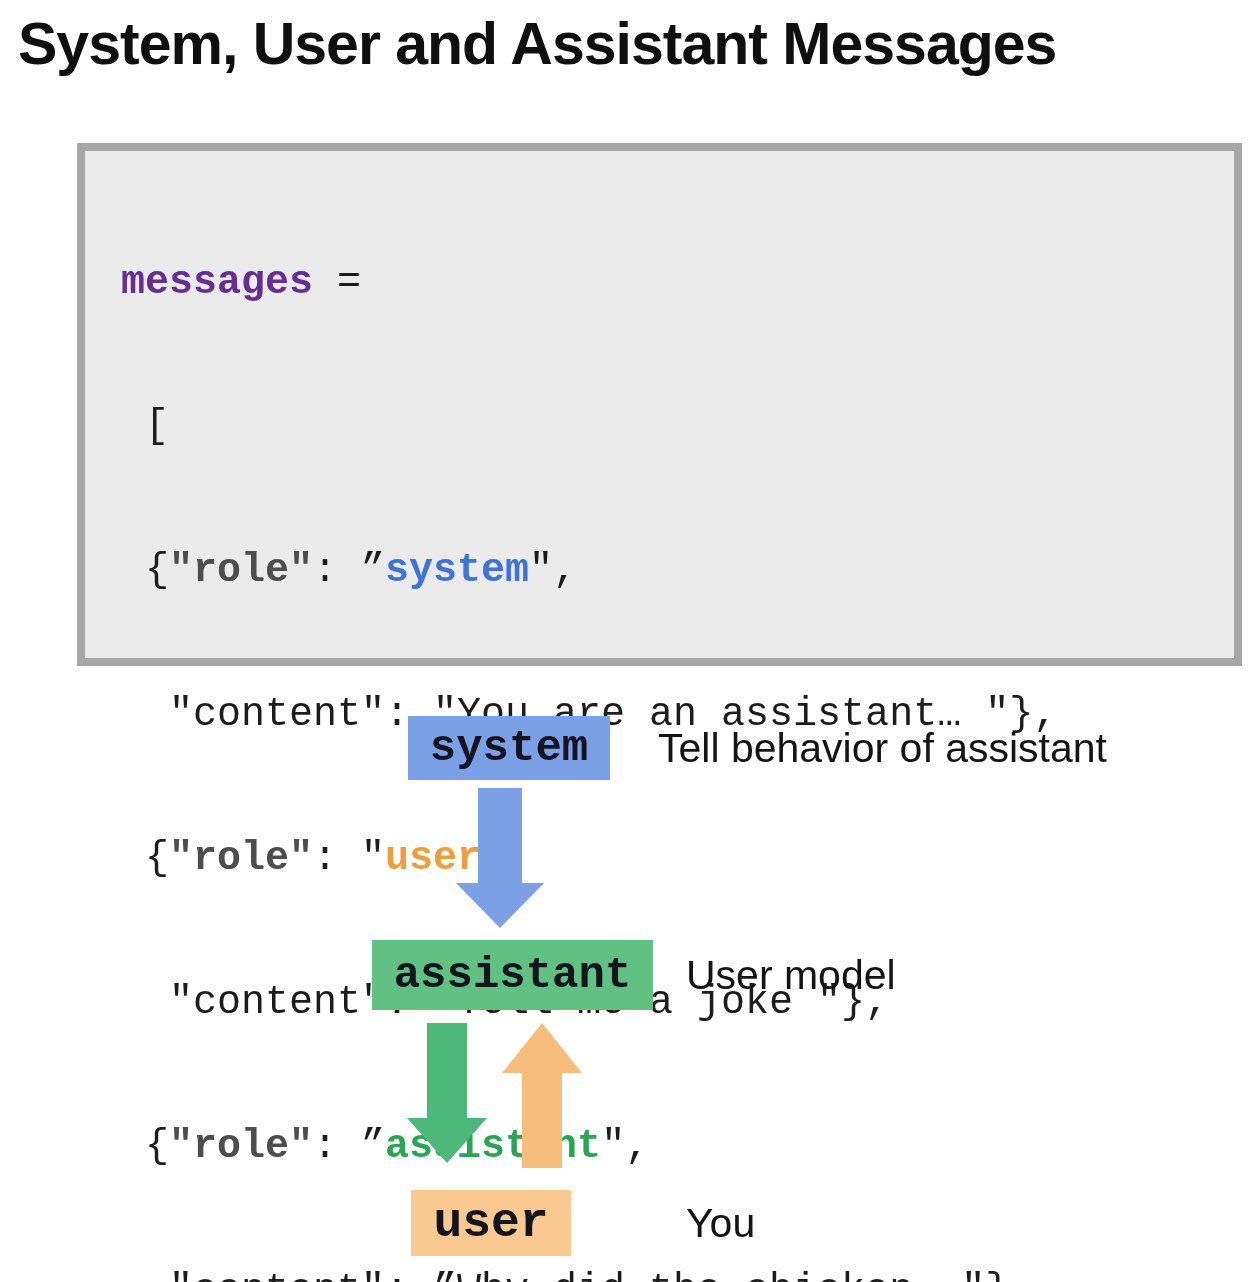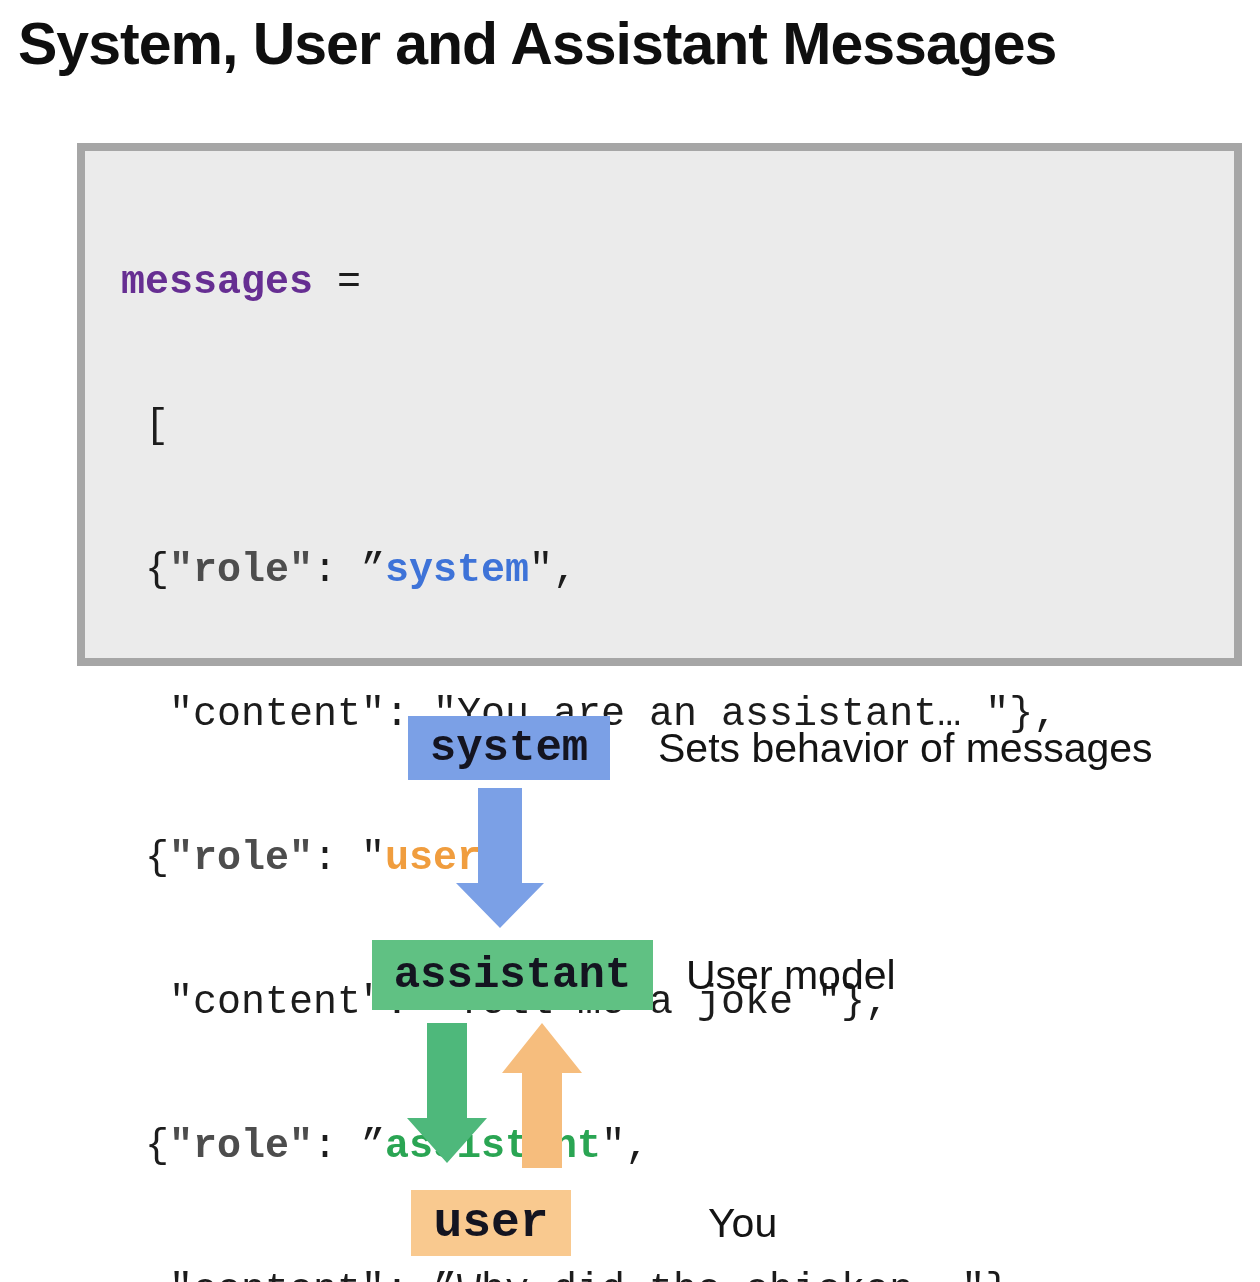--- a/index.html
+++ b/index.html
@@ -56,21 +56,21 @@
   .desc{
     position:absolute;
     display:flex;
     align-items:center;
     font-size:41px;
     color:#141414;
     white-space:nowrap;
   }
   .desc-system{left:658px; top:716px; height:64px;}
   .desc-assistant{left:686px; top:940px; height:70px;}
-  .desc-user{left:708px; top:1190px; height:66px;}
+  .desc-user{left:686px; top:1190px; height:66px;}
   .arrow{position:absolute;}
   .arrow-blue{left:455px; top:788px;}
   .arrow-green{left:407px; top:1023px;}
   .arrow-orange{left:502px; top:1023px;}
 </style>
 </head>
 <body>
 
 <div class="canvas">
 
@@ -87,21 +87,21 @@
       <div class="code-line"><span> {</span><span class="b" style="color: rgb(77, 77, 77);">"role"</span><span>: </span><span>”</span><span class="b" style="color: rgb(42, 165, 83);">assistant</span><span>",</span></div>
       <div class="code-line"><span>  "content": ”Why did the chicken… "},</span></div>
       
       
     </div>
   </div>
 
   <div class="node node-system" style="background: rgb(123, 160, 230);">
     <span>system</span>
   </div>
-  <div class="desc desc-system">Sets behavior of messages</div>
+  <div class="desc desc-system">Tell behavior of assistant</div>
 
   <svg class="arrow arrow-blue" width="90" height="140" viewBox="0 0 90 140">
     <polygon points="23,0 67,0 67,95 89,95 45,140 1,95 23,95" style="fill: rgb(123, 160, 230);"></polygon>
   </svg>
 
   <div class="node node-assistant" style="background: rgb(96, 193, 131);">
     <span>assistant</span>
   </div>
   <div class="desc desc-assistant">User model</div>
 

